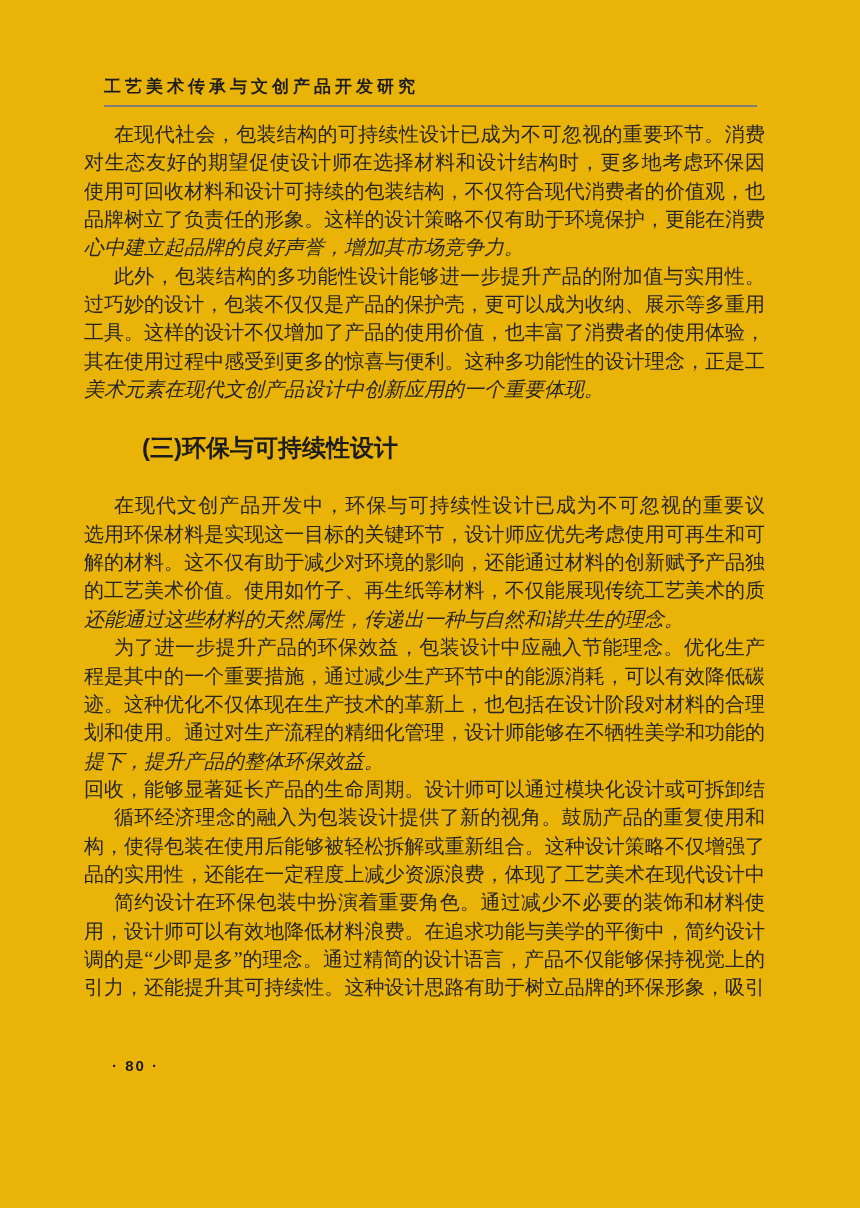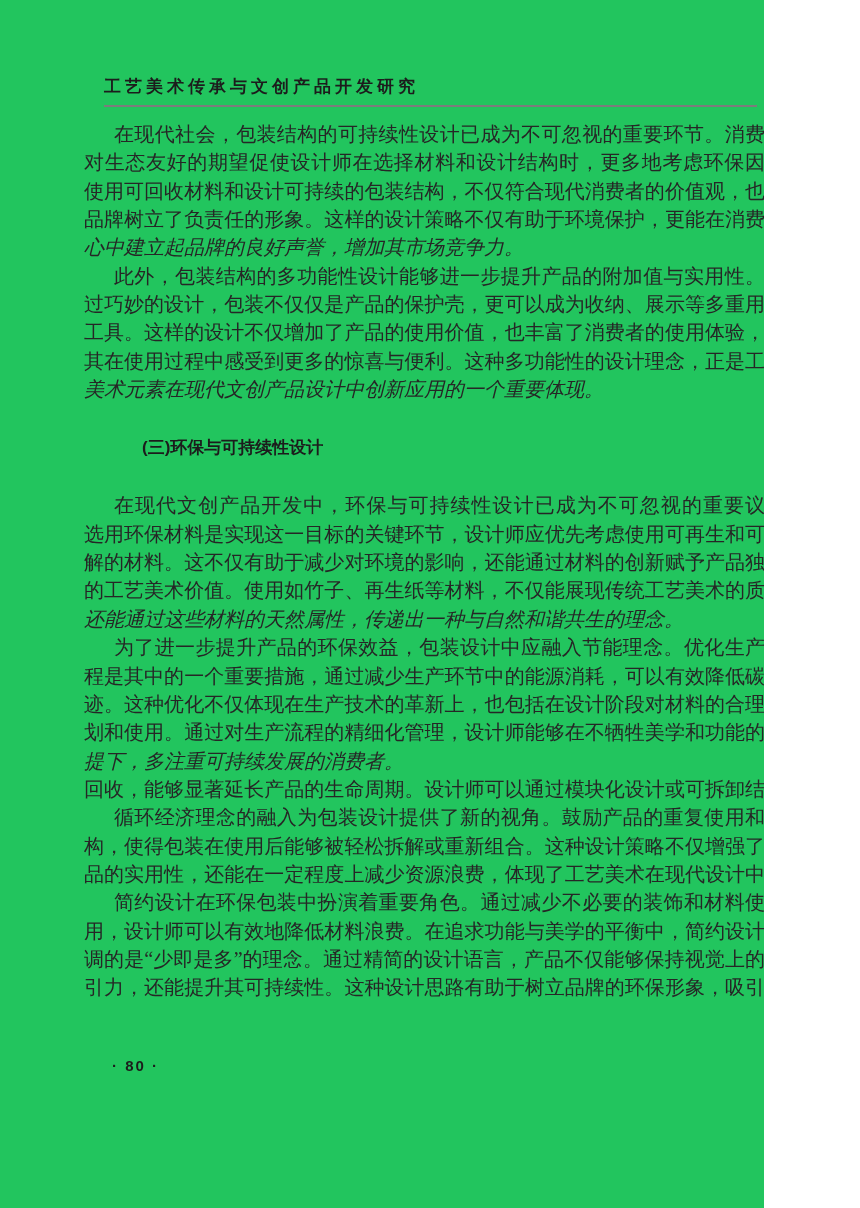--- a/index.html
+++ b/index.html
@@ -1,25 +1,25 @@
 <!DOCTYPE html>
 <html><head>
 <meta charset="utf-8">
 <style>
   html,body{margin:0;padding:0;background:#ffffff;}
-  .page{position:relative;width:764px;height:1208px;background:#22c55e;overflow:hidden;color:#242424;}
+  .page{position:relative;width:860px;height:1208px;background:#eab308;overflow:hidden;color:#242424;}
   .running-header{position:absolute;left:104px;top:75px;width:653px;}
   .book-title{font-family:"Liberation Sans",sans-serif;font-weight:700;font-size:17px;letter-spacing:4px;color:#1c1c1c;white-space:nowrap;}
   .header-rule{margin-top:7px;height:2px;background:#7c7c7c;}
   .page-body{position:absolute;left:84px;top:120px;width:681px;font-family:"Liberation Serif",serif;font-size:20px;color:#262626;}
   .para{margin:0;padding:0;}
   .line{height:28.35px;line-height:28.35px;text-align:justify;text-align-last:justify;overflow:hidden;}
   .line.first{padding-left:30px;}
   .line.last{text-align-last:left;font-style:italic;}
-  .section-heading{font-family:"Liberation Sans",sans-serif;font-weight:700;font-size:17px;line-height:28px;margin:31px 0 29px 0;padding-left:58px;color:#1c1c1c;}
+  .section-heading{font-family:"Liberation Sans",sans-serif;font-weight:700;font-size:24px;line-height:28px;margin:31px 0 29px 0;padding-left:58px;color:#1c1c1c;}
   .page-footer{position:absolute;left:112px;top:1057px;font-family:"Liberation Sans",sans-serif;font-weight:700;font-size:15px;letter-spacing:2px;color:#1c1c1c;}
 </style>
 </head>
 <body>
 
 <div class="page">
 
   <div class="running-header">
     <div class="book-title">工艺美术传承与文创产品开发研究</div>
     <div class="header-rule"></div>
@@ -51,21 +51,21 @@
       <div class="line">解的材料。这不仅有助于减少对环境的影响，还能通过材料的创新赋予产品独特</div>
       <div class="line">的工艺美术价值。使用如竹子、再生纸等材料，不仅能展现传统工艺美术的质感，</div>
       <div class="line last">还能通过这些材料的天然属性，传递出一种与自然和谐共生的理念。</div>
     </div>
 
     <div class="para">
       <div class="line first">为了进一步提升产品的环保效益，包装设计中应融入节能理念。优化生产流</div>
       <div class="line">程是其中的一个重要措施，通过减少生产环节中的能源消耗，可以有效降低碳足</div>
       <div class="line">迹。这种优化不仅体现在生产技术的革新上，也包括在设计阶段对材料的合理规</div>
       <div class="line">划和使用。通过对生产流程的精细化管理，设计师能够在不牺牲美学和功能的前</div>
-      <div class="line last">提下，多注重可持续发展的消费者。</div>
+      <div class="line last">提下，提升产品的整体环保效益。</div>
     </div>
 
     <div class="para">
       <div class="line">回收，能够显著延长产品的生命周期。设计师可以通过模块化设计或可拆卸结</div>
       <div class="line first">循环经济理念的融入为包装设计提供了新的视角。鼓励产品的重复使用和</div>
       <div class="line">构，使得包装在使用后能够被轻松拆解或重新组合。这种设计策略不仅增强了产</div>
       <div class="line">品的实用性，还能在一定程度上减少资源浪费，体现了工艺美术在现代设计中的</div>
     </div>
 
     <div class="para">

